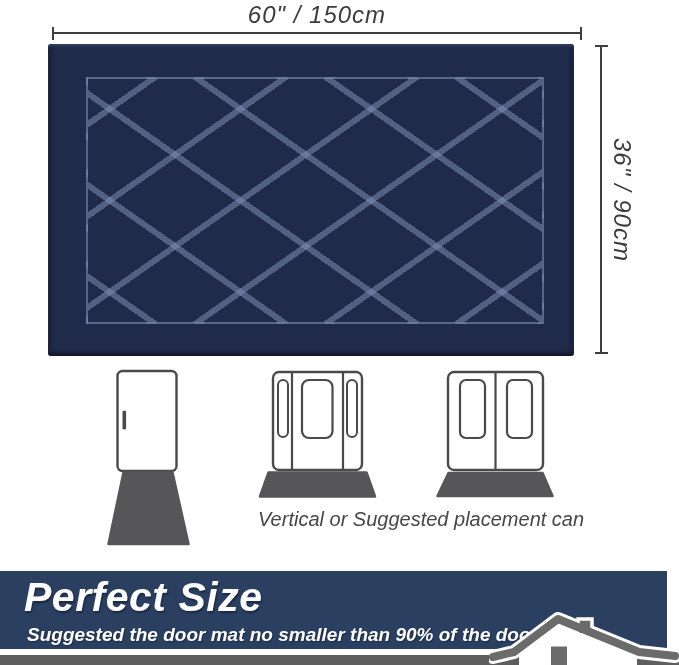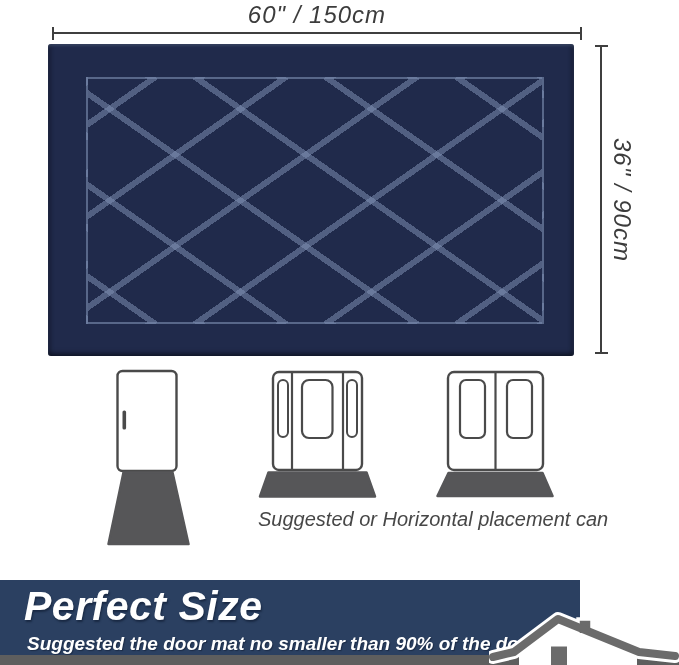--- a/index.html
+++ b/index.html
@@ -50,21 +50,21 @@
   #door2 { left:255px; top:368px; }
   #door3 { left:430px; top:368px; }
 
   
   .caption {
     position:absolute; left:258px; top:505px;
     font-style:italic; font-size:20px; color:#474747; line-height:1.45;
   }
 
   
-  .banner { position:absolute; left:0; top:571px; width:580px; height:78px; background:#2b4061;margin-top:9px; }
+  .banner { position:absolute; left:0; top:571px; width:667px; height:78px; background:#2b4061; }
   .banner-title {
     margin:3px 0 0 24px; font-size:41px; font-weight:bold; font-style:italic;
     color:#ffffff; letter-spacing:0.5px; text-shadow:1px 2px 2px rgba(8,18,38,.5);
   }
   .banner-subtitle {
     margin:3px 0 0 27px; font-size:19px; font-weight:bold; font-style:italic;
     color:#ffffff; text-shadow:1px 1px 1px rgba(8,18,38,.45);
   }
 
   .footer-strip { position:absolute; left:0; top:655px; width:679px; height:10px; background:#5e5e5e; z-index:1; }
@@ -109,21 +109,21 @@
 
   <svg id="door3" class="door-svg" width="130" height="130" viewBox="0 0 130 130">
     <rect x="18" y="4" width="95" height="98" rx="6" fill="#ffffff" stroke="#4a4a4a" stroke-width="2.4"></rect>
     <line x1="65.5" y1="4" x2="65.5" y2="102" stroke="#4a4a4a" stroke-width="2.2"></line>
     <rect x="30" y="12" width="25" height="58" rx="6" fill="none" stroke="#4a4a4a" stroke-width="2.2"></rect>
     <rect x="77" y="12" width="25" height="58" rx="6" fill="none" stroke="#4a4a4a" stroke-width="2.2"></rect>
     <path d="M18.5,105 L112.5,105 L122.5,128 L7.5,128 Z" fill="#565658" stroke="#565658" stroke-width="2.5" stroke-linejoin="round"></path>
   </svg>
 
   <div class="caption">
-    <div>Suggested or Horizontal placement can</div>
+    <div>Vertical or Suggested placement can</div>
   </div>
 
   <div class="banner">
     <div class="banner-title">Perfect Size</div>
     <div class="banner-subtitle">Suggested the door mat no smaller than 90% of the door width.</div>
   </div>
 
   <div class="footer-strip"></div>
 
   <svg class="house-svg" width="190" height="80" viewBox="0 0 190 80">

